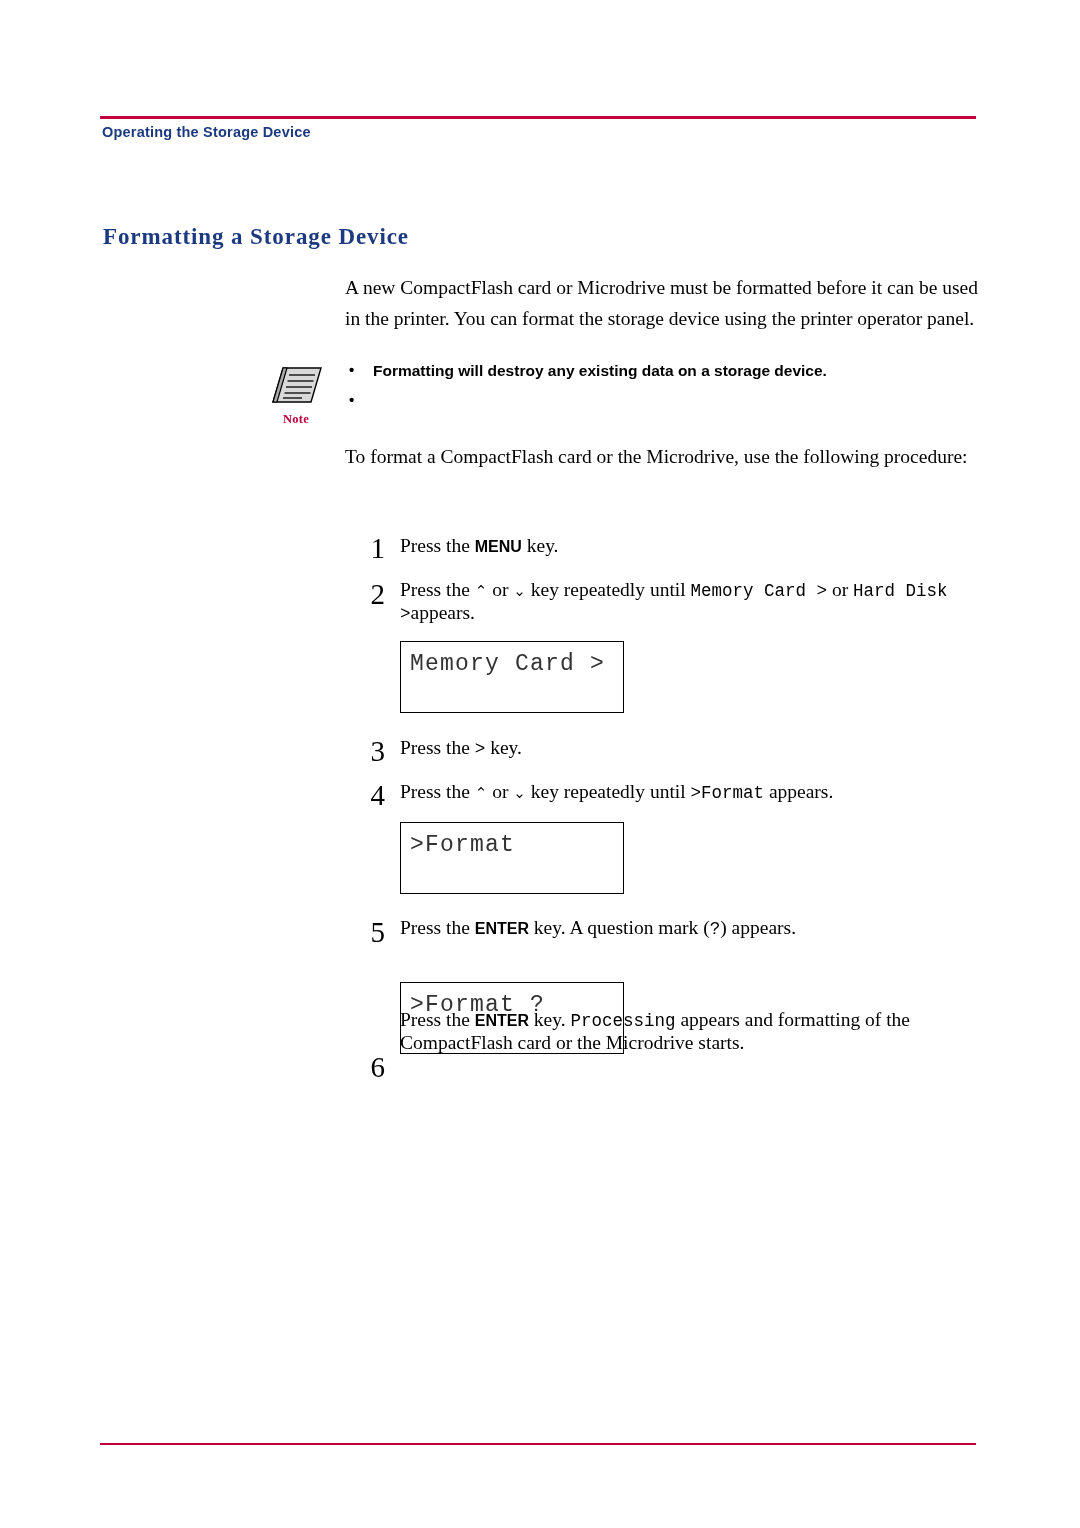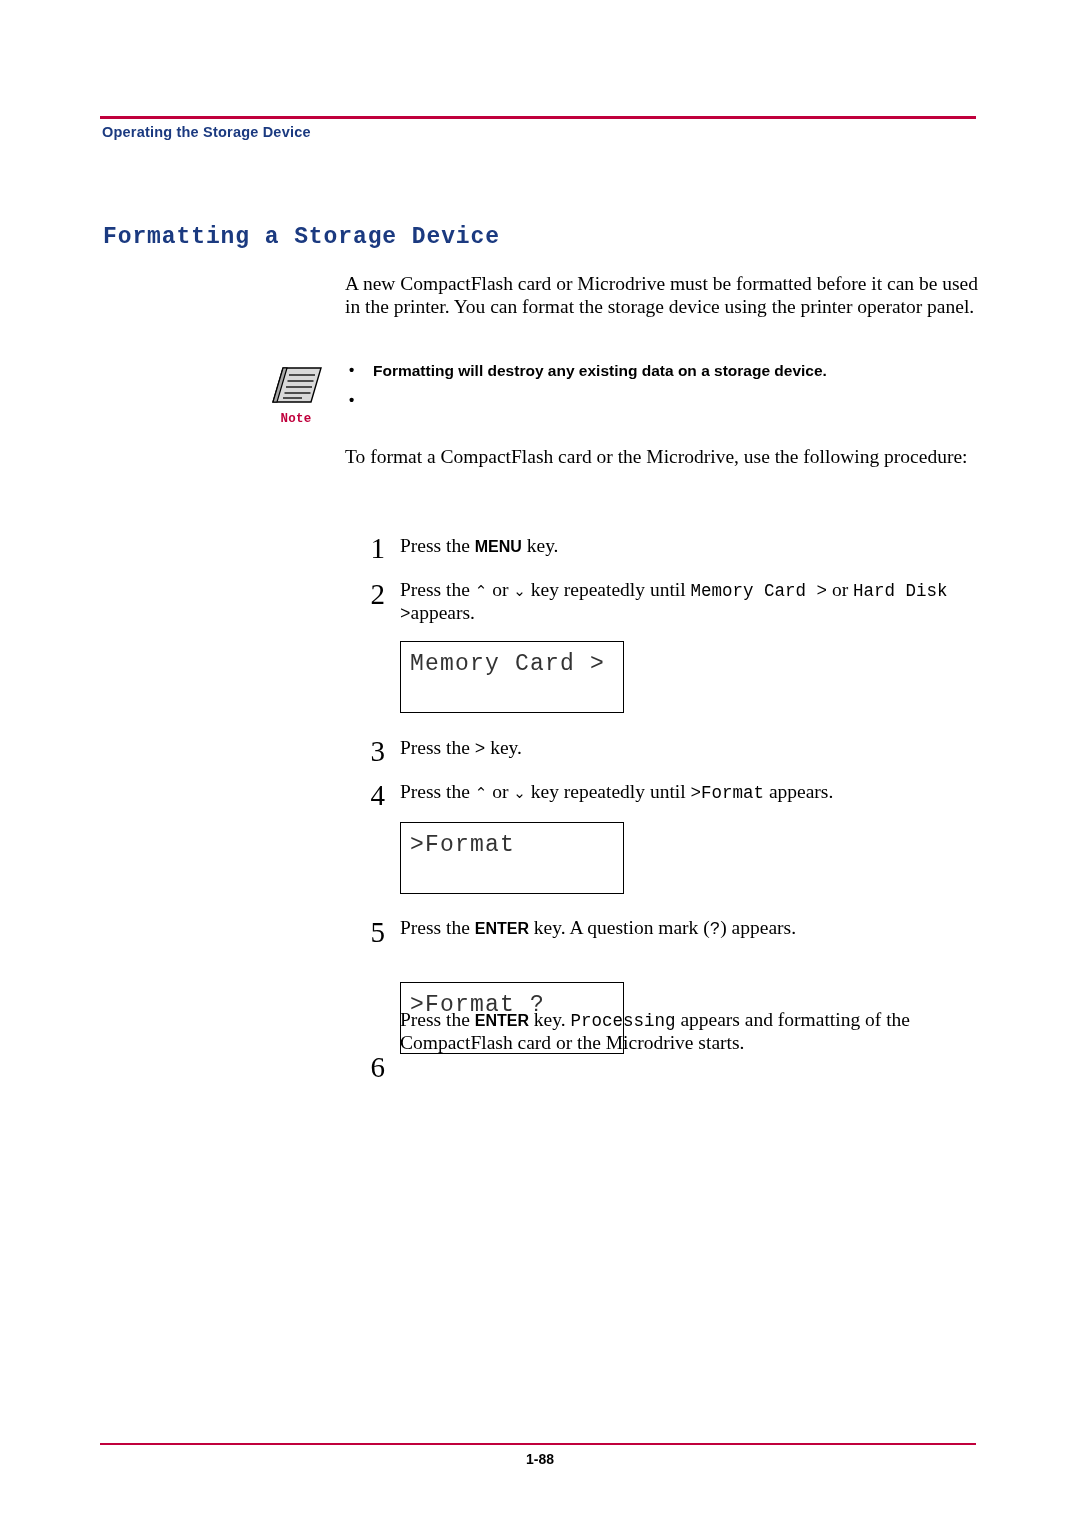--- a/index.html
+++ b/index.html
@@ -41,53 +41,53 @@
     font-weight: bold;
     color: #1b3a80;
     letter-spacing: 0.2px;
   }
 
   
   .title {
     position: absolute;
     left: 103px;
     top: 224px;
-    font-family: Liberation Mono, monospace;
+    font-family: Liberation Serif, serif;
     font-size: 23px;
     font-weight: bold;
     color: #1b3a80;
     letter-spacing: 0.9px;
   }
 
   
   .intro {
     position: absolute;
     left: 345px;
     top: 272px;
     width: 640px;
     font-size: 19.5px;
-    line-height: 23px;
+    line-height: 31px;
   }
 
   
   .note-icon-wrap {
     position: absolute;
     left: 262px;
     top: 362px;
     width: 68px;
     text-align: center;
   }
   .note-icon {
     width: 54px;
     height: 46px;
     margin: 0 auto;
     display: block;
   }
   .note-label {
-    font-family: Liberation Mono, monospace;
+    font-family: Liberation Serif, serif;
     font-size: 12.5px;
     font-weight: bold;
     color: #c0003c;
     margin-top: 4px;
     letter-spacing: 0.3px;
   }
 
   .note-list {
     position: absolute;
     left: 345px;
@@ -250,15 +250,14 @@
   <div class="step-body" id="step-body-4" style="top:917px;"><span>Press the </span><span class="bold-sans">ENTER</span><span> key. A question mark (</span><span class="mono">?</span><span>) appears.</span></div>
 
   <div class="lcd" style="top:958px;margin-top:24px;">
     <span>&gt;Format ?</span>
   </div>
 
   <div class="step-num" style="left:345px; top:1051px;">6</div>
   <div class="step-body" id="step-body-5" style="top:1009px;"><span>Press the </span><span class="bold-sans">ENTER</span><span> key. </span><span class="mono">Processing</span><span> appears and formatting of the CompactFlash card or the Microdrive starts.</span></div>
 
   <div class="footer-rule"></div>
-  <div class="footer-text">1-88</div>
 
 </div>
 
 </body></html>

